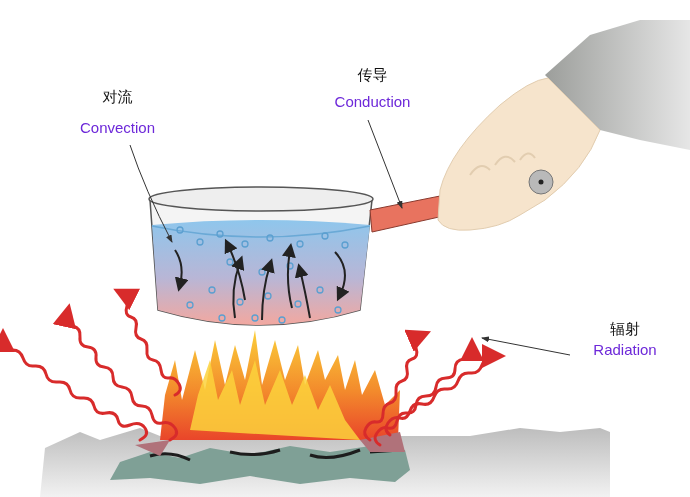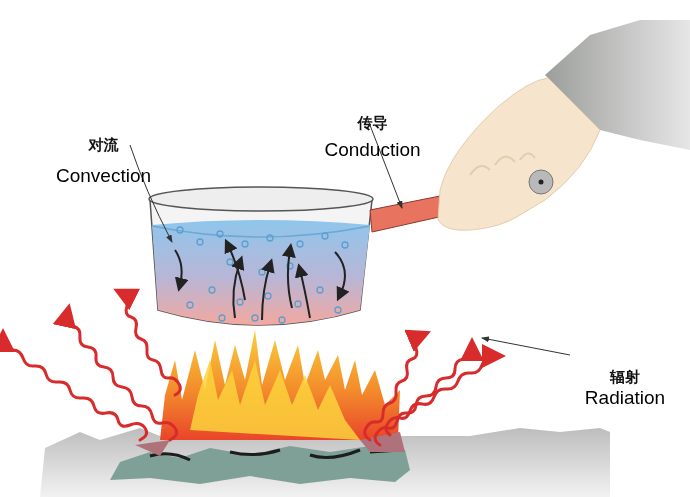--- a/index.html
+++ b/index.html
@@ -1,20 +1,20 @@
 <!DOCTYPE html>
 <html><head>
 <meta charset="utf-8">
 <style>
   html,body{margin:0;padding:0;background:#ffffff;}
   #stage{position:relative;width:690px;height:497px;overflow:hidden;background:#ffffff;font-family:"DejaVu Sans","Liberation Sans",sans-serif;}
   svg{position:absolute;left:0;top:0;}
   .label{position:absolute;text-align:center;color:#333;}
-  .zh{font-family:"DejaVu Serif","Liberation Serif",serif;font-weight:bold;font-size:15px;color:#111;line-height:18px;margin-top:48px;}
-  .en{font-family:"Liberation Sans","DejaVu Sans",sans-serif;font-size:19px;color:#000000;line-height:24px;}
+  .zh{font-family:"DejaVu Serif","Liberation Serif",serif;font-weight:normal;font-size:15px;color:#111;line-height:18px;}
+  .en{font-family:"Liberation Sans","DejaVu Sans",sans-serif;font-size:15px;color:#6d28d9;line-height:24px;}
 </style>
 </head>
 <body>
 
 <div id="stage">
   <svg width="690" height="497" viewBox="0 0 690 497">
     <defs>
       <linearGradient id="water" x1="0" y1="0" x2="0" y2="1">
         <stop offset="0" stop-color="#8fc6ec"></stop>
         <stop offset="0.55" stop-color="#b8b6d6"></stop>
@@ -118,21 +118,21 @@
       <circle cx="541" cy="182" r="2.5" fill="#222"></circle>
     </g>
 
     <g fill="none" stroke="#333" stroke-width="1">
       <path d="M130,145 Q145,190 172,242" marker-end="url(#thinhead)"></path>
       <path d="M368,120 L402,208" marker-end="url(#thinhead)"></path>
       <path d="M570,355 L482,338" marker-end="url(#thinhead)"></path>
     </g>
   </svg>
 
-  <div class="label" style="left:26px;top:88px;width:155px;">
+  <div class="label" style="left:40px;top:88px;width:155px;">
     <div class="zh">对流</div>
     <div class="en" style="margin-top:10px;">Convection</div>
   </div>
 
   <div class="label" style="left:300px;top:66px;width:145px;">
     <div class="zh">传导</div>
     <div class="en" style="margin-top:6px;">Conduction</div>
   </div>
 
   <div class="label" style="left:565px;top:320px;width:120px;">

